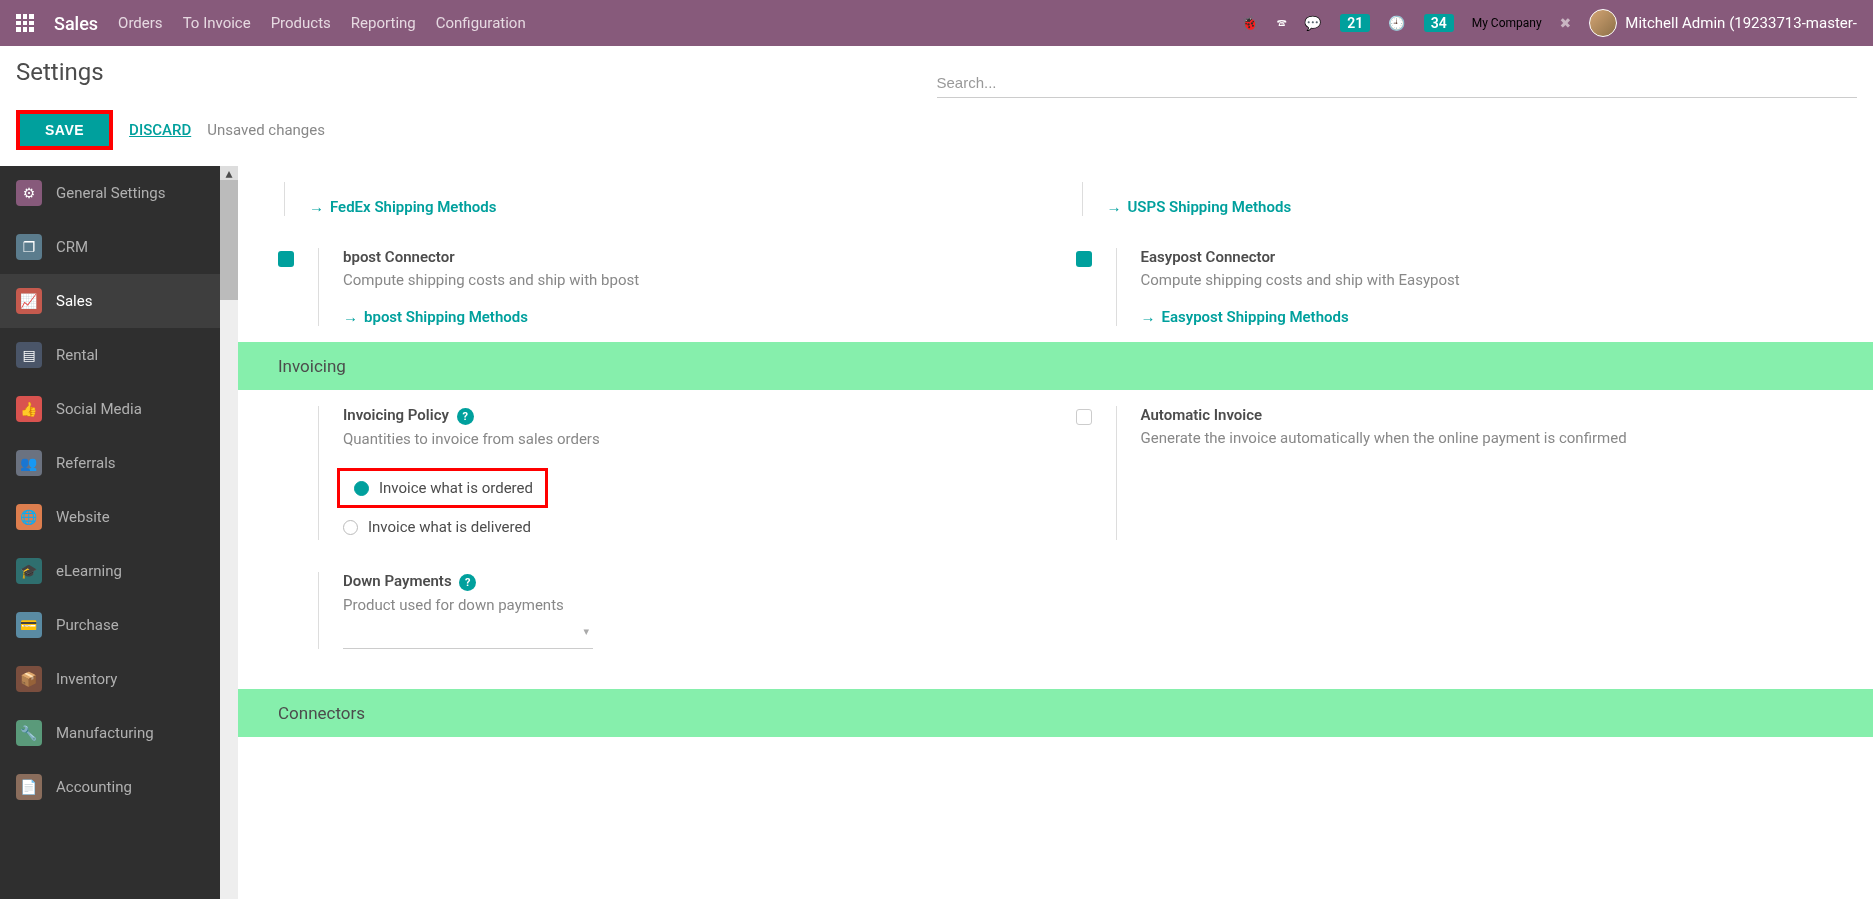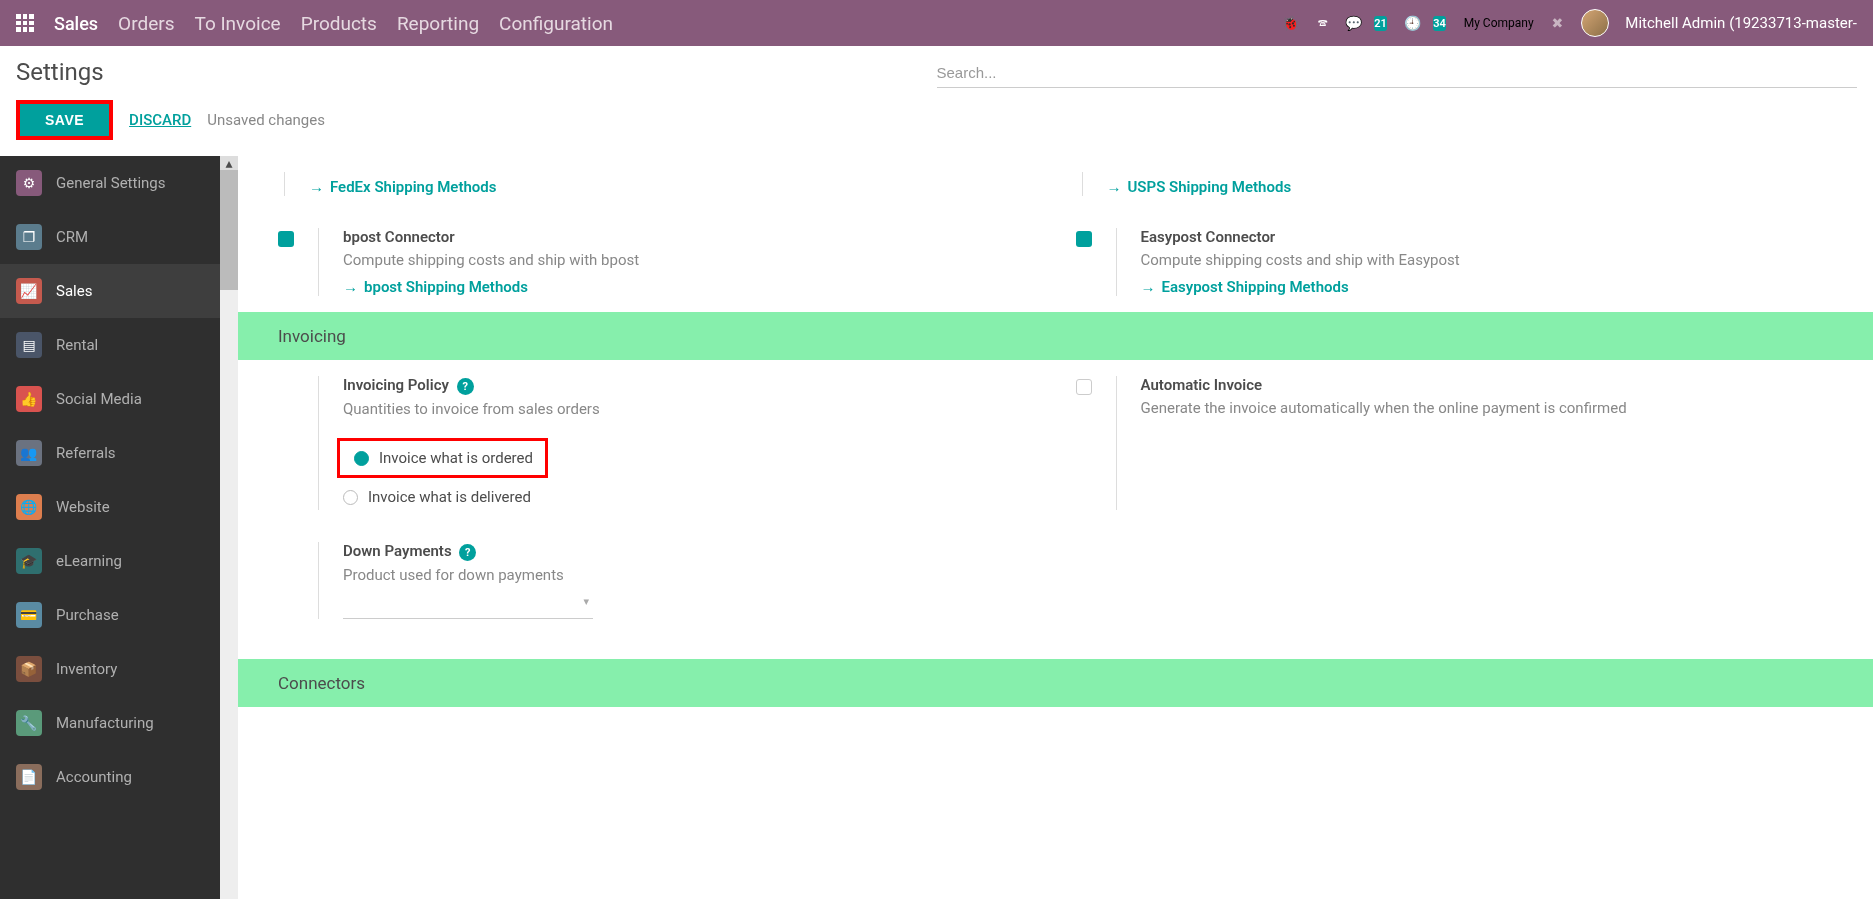--- a/index.html
+++ b/index.html
@@ -4,34 +4,34 @@
 <style>
 * { box-sizing: border-box; margin: 0; padding: 0; }
 body { font-family: -apple-system, BlinkMacSystemFont, "Segoe UI", Roboto, sans-serif; font-size: 14px; color: #4c4c4c; background: #fff; overflow-x: hidden; }
 
 
 .navbar { background: #875a7b; height: 46px; display: flex; align-items: center; padding: 0 16px; color: #fff; }
 .navbar-left { display: flex; align-items: center; gap: 20px; }
 .apps-grid { width: 18px; height: 18px; display: grid; grid-template-columns: repeat(3,1fr); grid-template-rows: repeat(3,1fr); gap: 2px; cursor: pointer; }
 .apps-grid div { background: #fff; }
 .brand { font-size: 18px; font-weight: 500; cursor: pointer; }
-.nav-link { color: #e6d9e1; cursor: pointer; font-size: 19px; }
+.nav-link { color: #e6d9e1; cursor: pointer; font-size: 15px; }
 .navbar-right { margin-left: auto; display: flex; align-items: center; gap: 18px; }
 .nav-icon { cursor: pointer; position: relative; display: flex; align-items: center; }
-.badge { background: #00a09d; color: #fff; font-size: 11px; padding: 1px 0; border-radius: 3px; margin-left: 11px; font-weight: 600; }
+.badge { background: #00a09d; color: #fff; font-size: 14px; padding: 1px 7px; border-radius: 3px; margin-left: 18px; font-weight: 600; }
 .company { color: #000000; cursor: pointer; font-size: 12px; }
 .avatar { width: 28px; height: 28px; border-radius: 50%; background: linear-gradient(135deg, #d4a574 0%, #8b6f47 100%); border: 1px solid #fff; }
 .username { color: #fff; font-size: 15px; }
 
 
 .control-panel { padding: 12px 16px 0 16px; display: flex; align-items: flex-start; }
 .cp-left { flex: 0 0 50%; }
 .page-title { font-size: 24px; color: #4c4c4c; font-weight: 400; }
 .cp-right { flex: 0 0 50%; }
-.search-wrap { border-bottom: 1px solid #ccc; padding: 6px 0; }
+.search-wrap { border-bottom: 1px solid #ccc; padding: 6px 0; margin-top: 10px; }
 .search-input { border: none; outline: none; font-size: 15px; width: 100%; color: #666; }
 .search-input::placeholder { color: #999; }
 
 
 .buttons-row { padding: 12px 16px 16px 16px; display: flex; align-items: center; gap: 12px; }
 .save-btn { background: #00a09d; color: #fff; border: none; padding: 8px 25px; font-size: 14px; font-weight: 600; cursor: pointer; letter-spacing: 0.5px; }
 .save-highlight { border: 4px solid #ff0000; display: inline-block; }
 .discard-btn { color: #00a09d; cursor: pointer; font-weight: 500; font-size: 15px; padding: 0 4px; text-decoration: underline; }
 .unsaved { color: #888; font-size: 15px; }
 
@@ -52,21 +52,21 @@
 .content { flex: 1; overflow-y: auto; background: #fff; }
 .section-hdr { background: #86efac; padding: 14px 40px; font-size: 17px; color: #4c4c4c; font-weight: 400; }
 .row2 { display: flex; padding: 16px 40px; gap: 40px; }
 .col { flex: 1; display: flex; align-items: flex-start; gap: 18px; }
 .cbox { width: 16px; height: 16px; background: #00a09d; border-radius: 3px; flex-shrink: 0; margin-top: 3px; }
 .cbox.empty { background: #fff; border: 1px solid #ccc; }
 .sep { width: 1px; background: #ddd; align-self: stretch; margin: 0 6px; }
 .colbody { flex: 1; }
 .opt-title { font-size: 15px; color: #4c4c4c; font-weight: 600; margin-bottom: 3px; }
 .opt-desc { color: #888; font-size: 15px; line-height: 1.5; }
-.link-arrow { color: #00a09d; font-weight: 600; margin-top: 6px; cursor: pointer; display: flex; align-items: center; gap: 6px; font-size: 15px; }
+.link-arrow { color: #00a09d; font-weight: 600; margin-top: 16px; cursor: pointer; display: flex; align-items: center; gap: 6px; font-size: 15px; }
 .link-arrow::before { content: "→"; font-weight: 700; }
 .help-icon { display: inline-flex; width: 17px; height: 17px; background: #00a09d; border-radius: 50%; color: #fff; align-items: center; justify-content: center; font-size: 11px; font-weight: 700; margin-left: 4px; }
 
 .radio-row { display: flex; align-items: center; gap: 10px; padding: 4px 0; }
 .radio { width: 15px; height: 15px; border-radius: 50%; border: 1px solid #bbb; flex-shrink: 0; }
 .radio.checked { background: #00a09d; border-color: #00a09d; }
 .radio-label { font-size: 15px; color: #4c4c4c; }
 .radio-highlight { border: 3px solid #ff0000; padding: 4px 12px 4px 14px; margin-left: -6px; display: inline-flex; }
 
 .dropdown { border-bottom: 1px solid #ccc; width: 250px; height: 26px; position: relative; margin-top: 6px; }
@@ -109,21 +109,21 @@
     <div class="nav-link">Reporting</div>
     <div class="nav-link">Configuration</div>
   </div>
   <div class="navbar-right">
     <span class="nav-icon">🐞</span>
     <span class="nav-icon">🕿</span>
     <span class="nav-icon">💬<span class="badge">21</span></span>
     <span class="nav-icon">🕘<span class="badge">34</span></span>
     <span class="company">My Company</span>
     <span class="nav-icon" style="color:#c9b5c2;">✖</span>
-    <div style="display:flex;align-items:center;gap:16px;">
+    <div style="display:flex;align-items:center;gap:8px;">
       <div class="avatar"></div>
       <span class="username">Mitchell Admin (19233713-master-</span>
     </div>
   </div>
 </div>
 
 <div class="control-panel">
   <div class="cp-left">
     <div class="page-title">Settings</div>
   </div>

